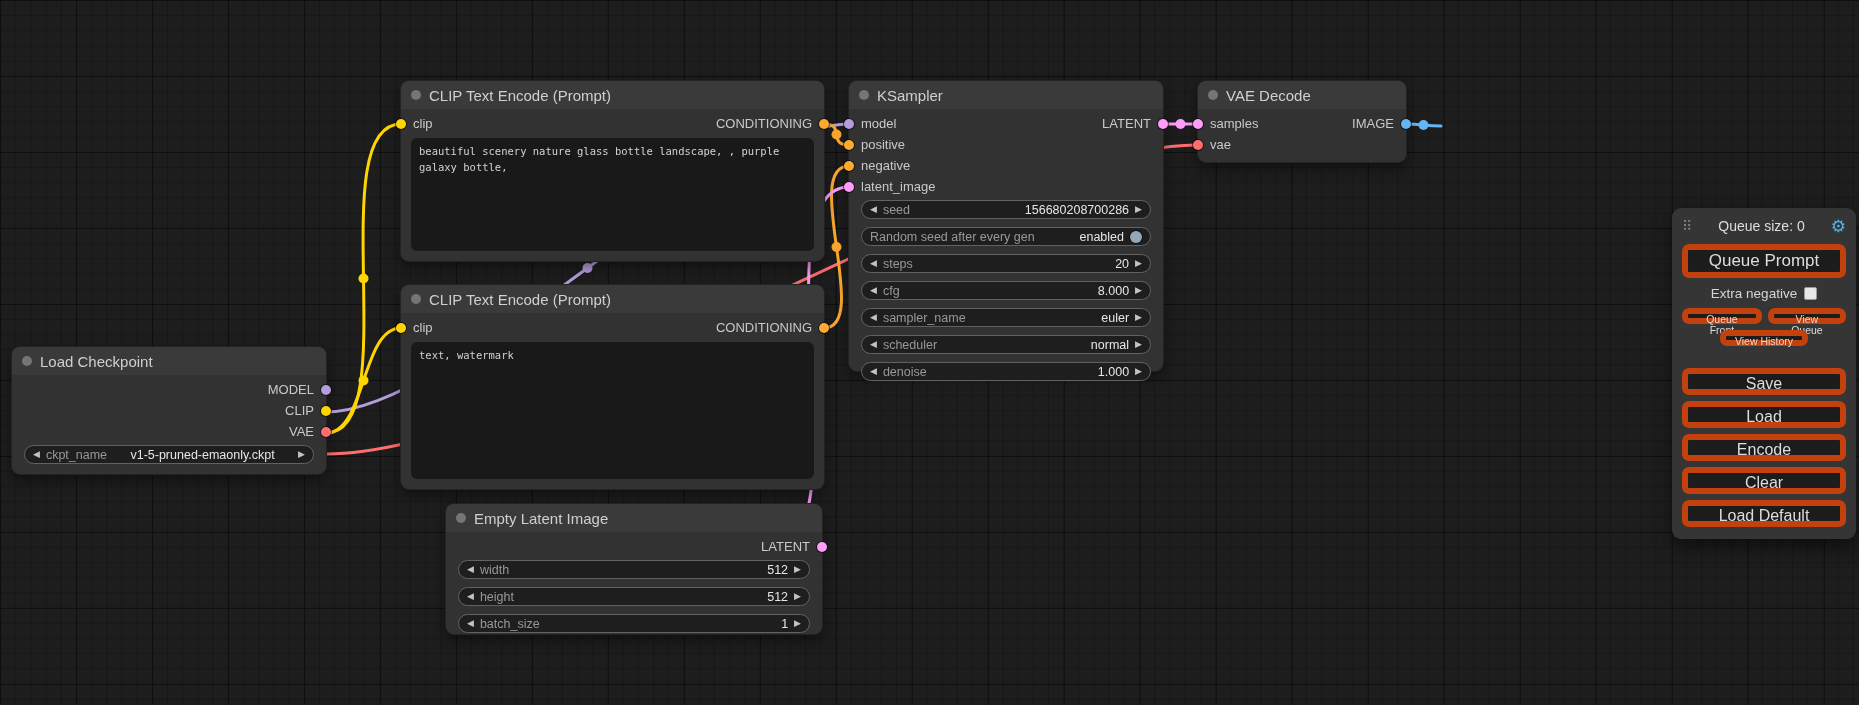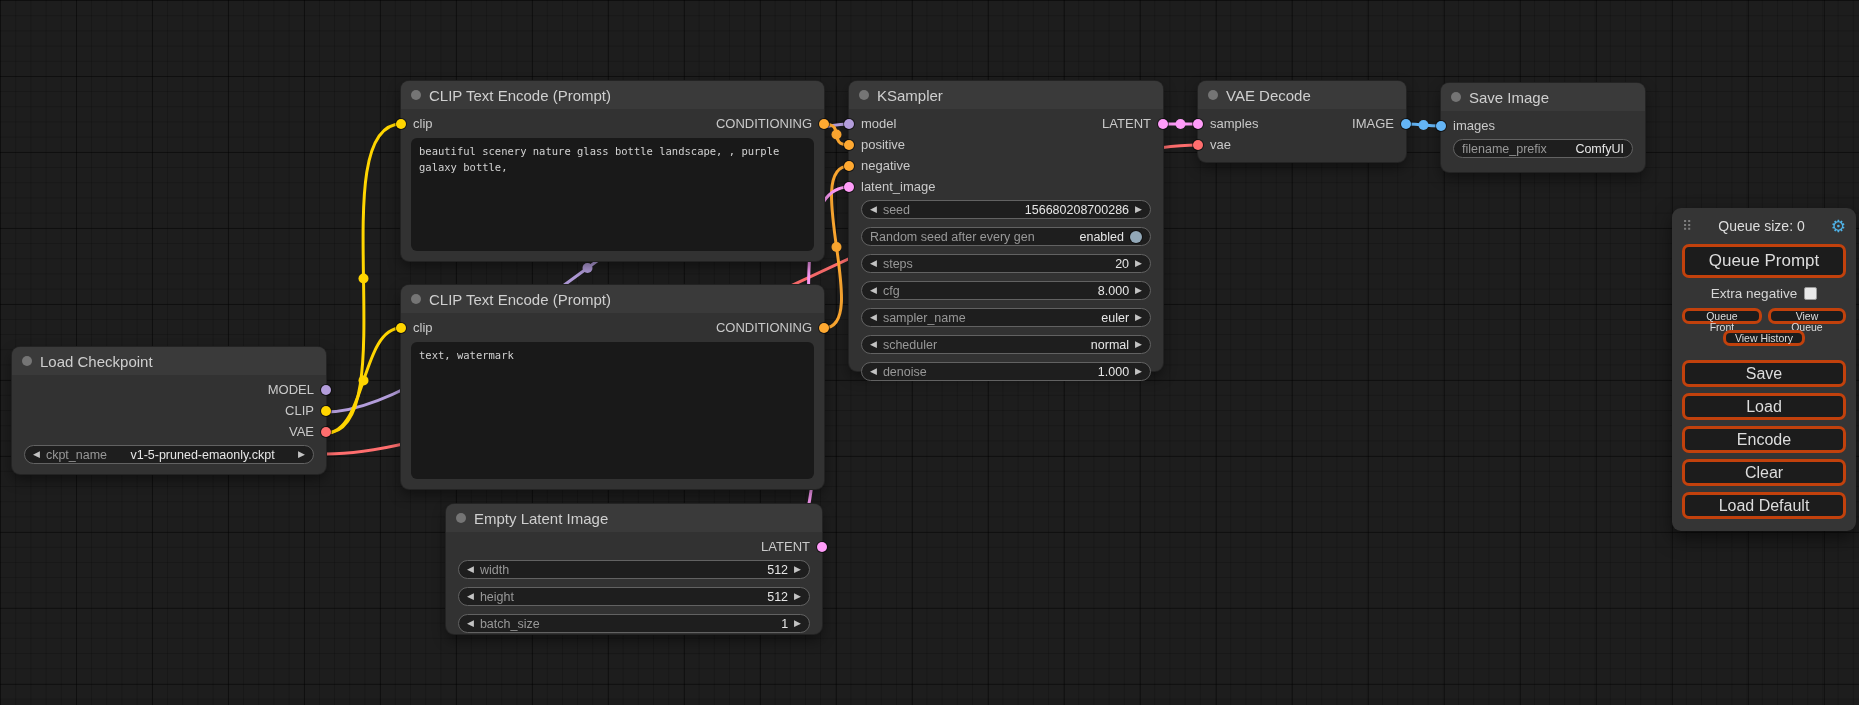--- a/index.html
+++ b/index.html
@@ -57,30 +57,30 @@
     position:absolute;z-index:3;left:1672px;top:208px;width:184px;
     background:#353535;border-radius:9px;box-shadow:0 8px 18px rgba(0,0,0,.5);
     padding:6px 10px 12px 10px;display:flex;flex-direction:column;gap:6px;color:#ddd;
   }
   .menu-header{display:flex;align-items:center;gap:6px;height:24px;}
   .drag{color:#7d7d7d;font-size:14px;cursor:grab;}
   .qsize{flex:1;text-align:center;font-size:14px;color:#dddddd;}
   .gear{font-size:17px;cursor:pointer;line-height:1;}
   .menu button{
     font-family:"Liberation Sans",sans-serif;cursor:pointer;
-    background:#1c1c1c;border:3px solid #c2410c;color:#dddddd;border-radius:7px;
+    background:#1c1c1c;border:6px solid #c2410c;color:#dddddd;border-radius:7px;
   }
   .btn-big{height:27px;font-size:16px;}
   .btn-queue{height:34px;font-size:17px;}
   .extra{display:flex;align-items:center;justify-content:center;gap:7px;font-size:13.5px;color:#d6d6d6;height:18px;}
   .checkbox{width:13px;height:13px;background:#e8e8e8;border-radius:2px;border:1px solid #9a9a9a;cursor:pointer;}
   .row-small{display:flex;gap:6px;justify-content:space-between;}
   .row-small.center{justify-content:center;}
   .btn-small{height:16px;font-size:10.5px;border-radius:9px;padding:0 9px;line-height:1;}
-  .gap-top{margin-top:8px;}
+  .gap-top{margin-top:16px;}
 </style>
 </head>
 <body>
 
 <div id="app">
 
   <svg id="wires" width="1859" height="705">
     <path d="M326,412 C456,412 719,124 849,124" stroke="#B39DDB"></path>
     <path d="M326,433 C406,433 321,124 401,124" stroke="#FFD500"></path>
     <path d="M326,433 C366,433 361,328 401,328" stroke="#FFD500"></path>
@@ -271,36 +271,20 @@
         <span class="sname">IMAGE</span>
         <span class="sdot out" style="background: rgb(100, 181, 246);"></span>
       </div>
       <div class="srow">
         <span class="sdot in" style="background: rgb(255, 110, 110);"></span>
         <span class="sname">vae</span>
       </div>
     </div>
   </div>
 
-  <div class="node" style="left:1441px;top:83px;width:204px;height:89px">
-    <div class="ntitle">
-      <span class="ndot"></span>
-      <span class="ntext">Save Image</span>
-    </div>
-    <div class="nbody">
-      <div class="srow">
-        <span class="sdot in" style="background: rgb(100, 181, 246);"></span>
-        <span class="sname">images</span>
-      </div>
-      <div class="widget">
-        <span class="wlabel">filename_prefix</span>
-        <span class="wvalue">ComfyUI</span>
-      </div>
-    </div>
-  </div>
 
   <div class="menu">
     <div class="menu-header">
       <span class="drag">⠿</span>
       <span class="qsize">Queue size: 0</span>
       <span class="gear" style="color: rgb(79, 179, 232);">⚙</span>
     </div>
     <button class="btn-queue">Queue Prompt</button>
     <div class="extra">
       <span>Extra negative</span>

